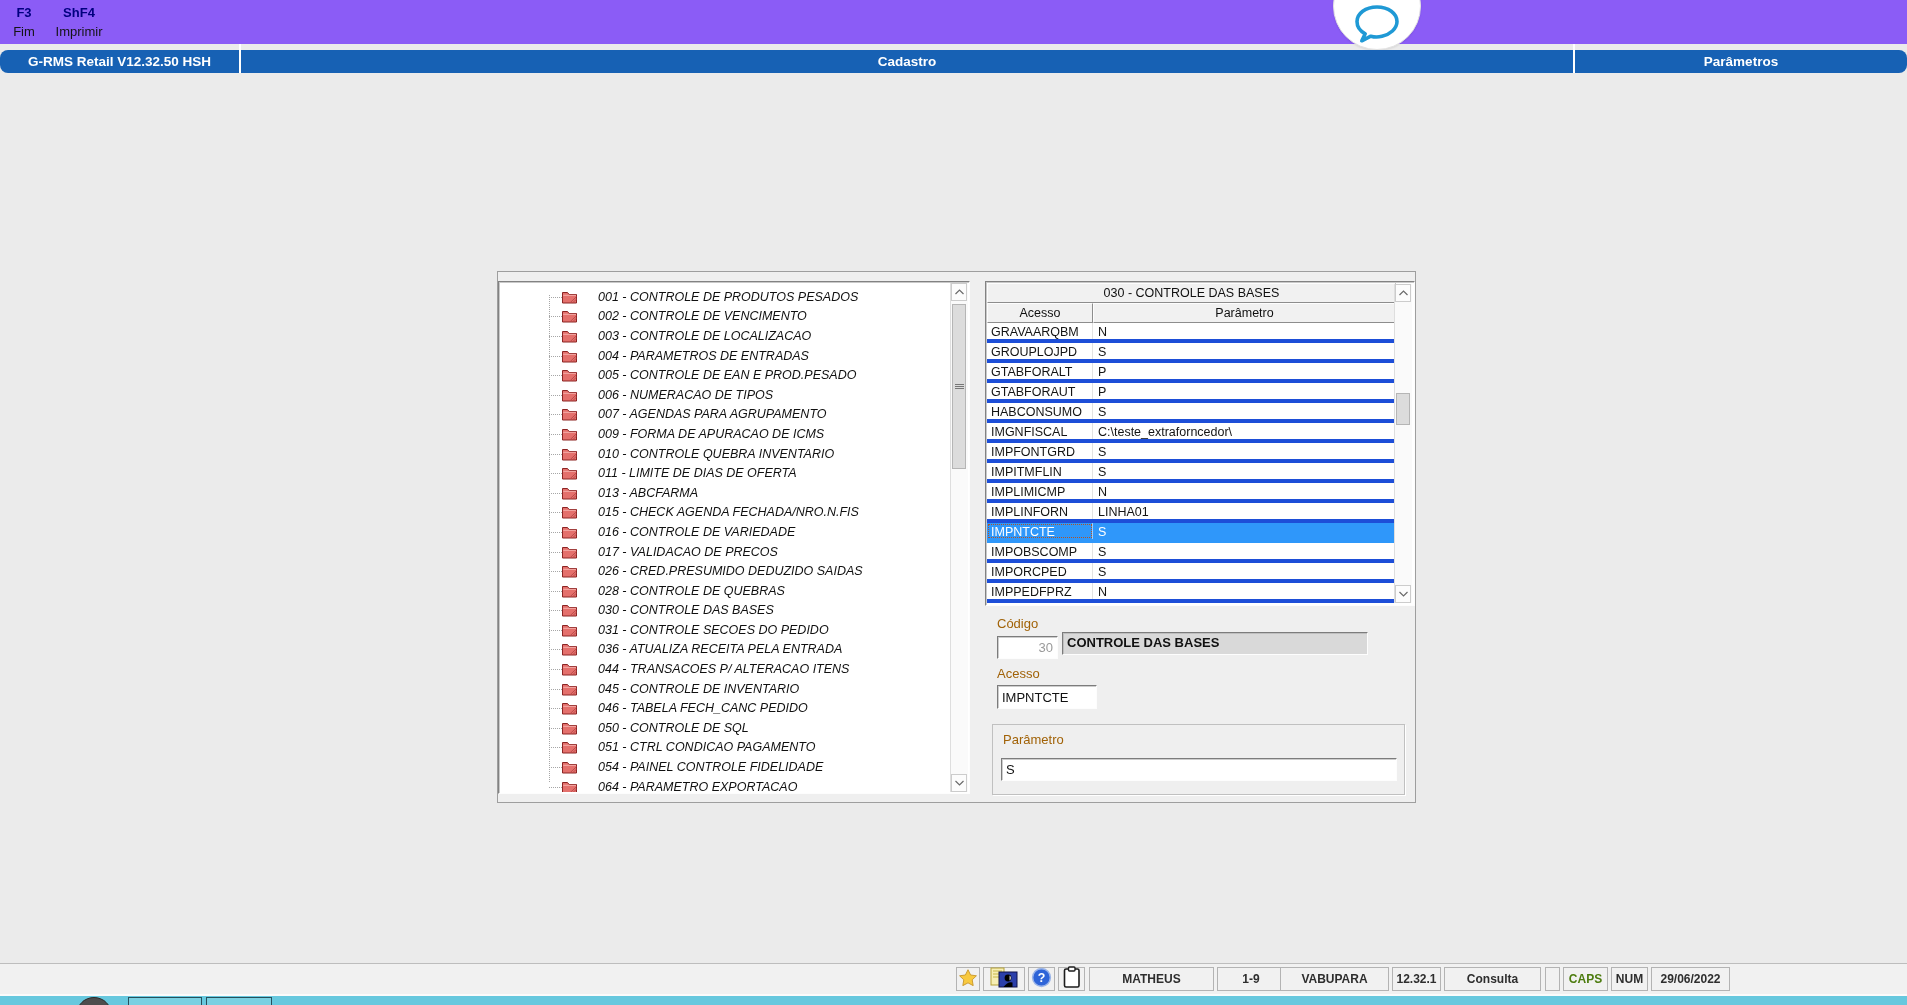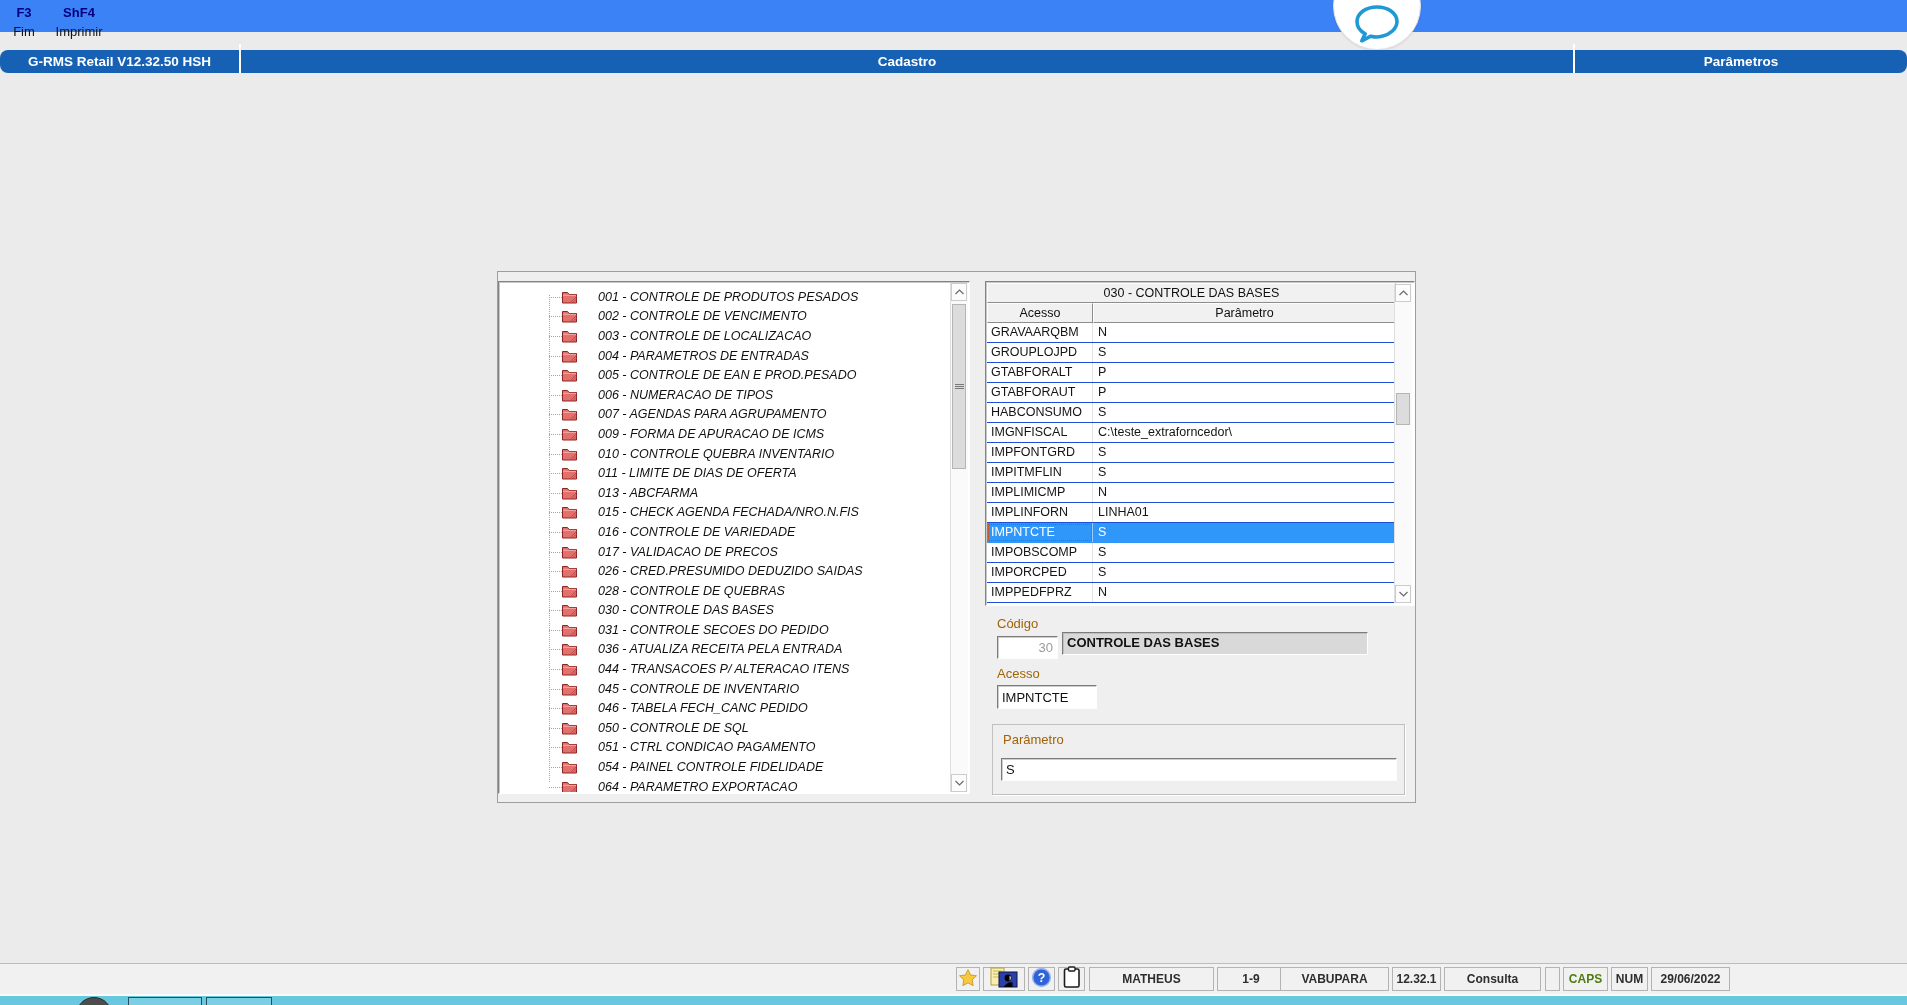--- a/index.html
+++ b/index.html
@@ -1,21 +1,21 @@
 <!DOCTYPE html>
 <html><head>
 <meta charset="utf-8">
 <style>
   html,body{margin:0;padding:0;}
   body{width:1907px;height:1005px;overflow:hidden;background:#ebebeb;
        font-family:"Liberation Sans",sans-serif;-webkit-font-smoothing:antialiased;}
   .screen{position:relative;width:1907px;height:1005px;}
 
   
-  .toolbar{position:absolute;left:0;top:0;width:1907px;height:32px;background:#3b82f6;}
+  .toolbar{position:absolute;left:0;top:0;width:1907px;height:44px;background:#8b5cf6;}
   .tb-btn{position:absolute;top:4px;text-align:center;cursor:default;}
   .tb-key{display:block;font-size:13px;font-weight:bold;color:#00007f;line-height:18px;}
   .tb-label{display:block;font-size:13px;color:#141414;line-height:20px;}
   .chat-circle{position:absolute;left:1333px;top:-38px;width:86px;height:86px;border-radius:50%;
                background:#fff;border:1px solid #e2e2e2;box-shadow:0 1px 2px rgba(0,0,0,.08);}
   .chat-circle svg{position:absolute;left:18px;top:40px;}
 
   
   .titlebar{position:absolute;left:0;top:50px;width:1907px;height:23px;background:#1761b4;border-radius:8px;}
   .tb-sec{position:absolute;top:0;height:23px;display:flex;align-items:center;justify-content:center;
@@ -50,21 +50,21 @@
 
   
   .param-table{position:absolute;left:487px;top:9px;width:428px;height:323px;background:#fff;}
   .pt-inner{position:absolute;inset:1px;}
   .t-title{position:absolute;left:0;top:0;right:17px;height:20px;line-height:19px;text-align:center;
            font-size:12.5px;color:#101010;box-sizing:border-box;}
   .t-head{position:absolute;left:0;top:20px;right:17px;height:20px;display:flex;}
   .t-hcell{height:20px;line-height:19px;text-align:center;font-size:12.5px;color:#101010;box-sizing:border-box;}
   .t-hcell.ca{width:106px;} .t-hcell.cp{flex:1;}
   .t-body{position:absolute;left:0;top:40px;right:17px;bottom:0;overflow:hidden;background:#fff;}
-  .trow{display:flex;height:20px;box-sizing:border-box;border-bottom:1px solid #1d4ed8;}
+  .trow{display:flex;height:20px;box-sizing:border-box;border-bottom:4px solid #1d4ed8;}
   .tcell{font-size:12.5px;line-height:19px;color:#141414;white-space:nowrap;overflow:hidden;box-sizing:border-box;}
   .tcell.ca{width:106px;padding-left:4px;border-right:1px solid #e2e2e2;}
   .tcell.cp{flex:1;padding-left:5px;}
   .trow.selected{background:#2f97fa;border-bottom-color:#2f97fa;}
   .trow.selected .tcell{color:#fff;}
   .trow.selected .tcell.ca{outline:1px dotted #b25326;outline-offset:-2px;border-right-color:#9fcdfb;}
 
   
   .frm-label{position:absolute;font-size:13px;color:#a16207;}
   .input3d{position:absolute;box-sizing:border-box;background:#fff;font-family:"Liberation Sans",sans-serif;

